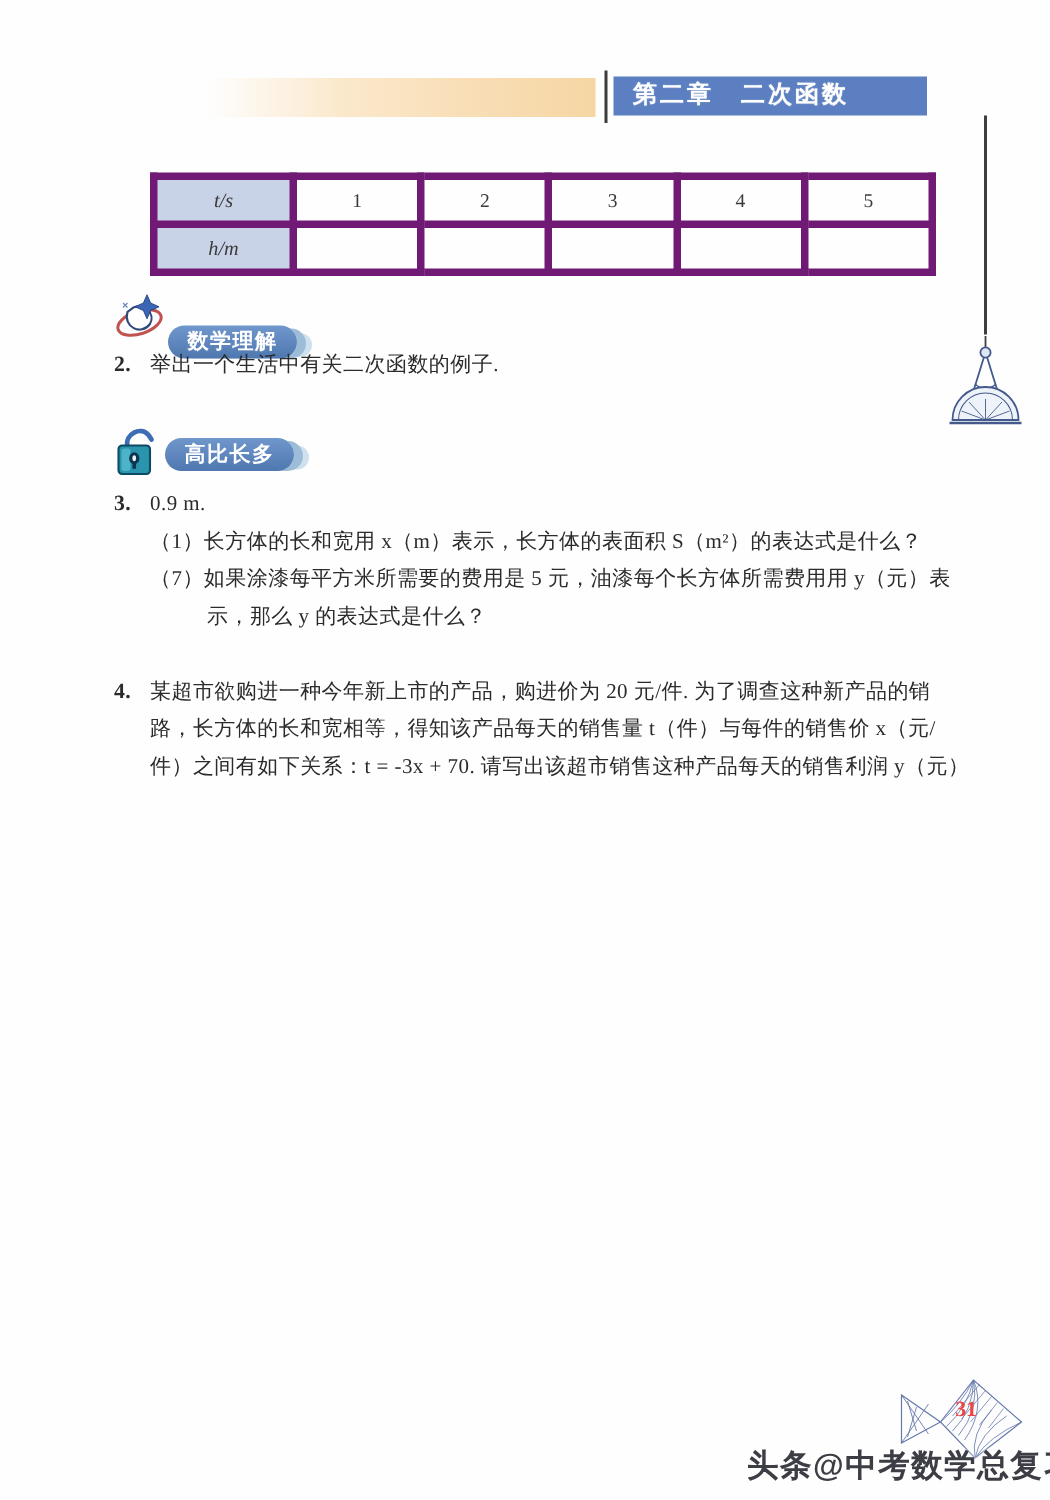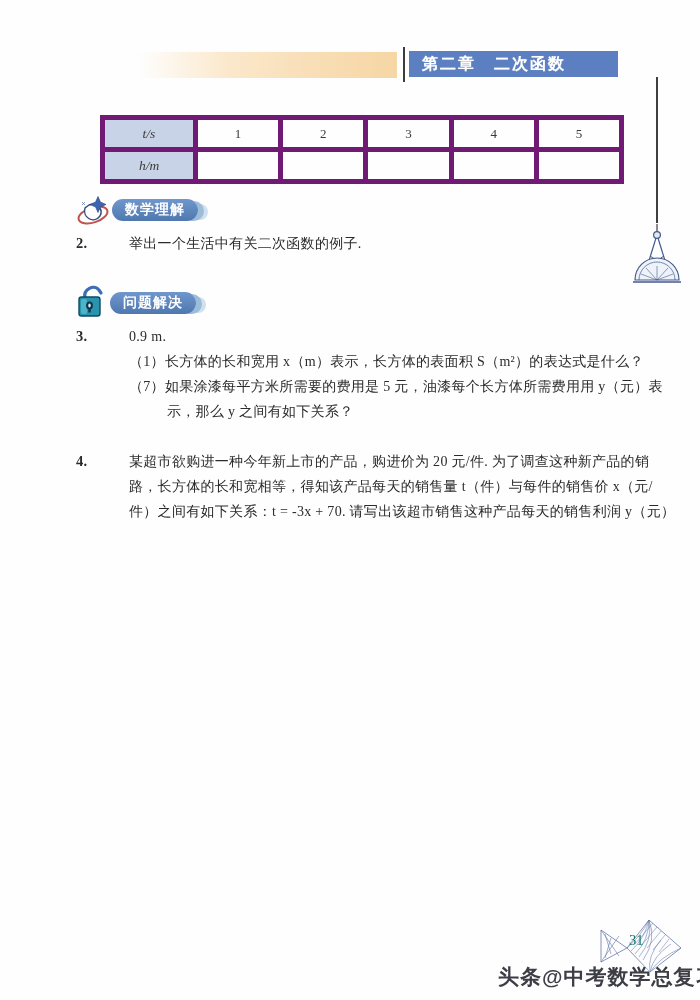--- a/index.html
+++ b/index.html
@@ -45,38 +45,38 @@
   .badge-row .icon{position:absolute;left:0;top:0;}
   .badge-pill{
     position:absolute;display:inline-block;white-space:nowrap;
     background:linear-gradient(180deg,#7097cc,#4f78b0);
     color:#fff;font-weight:bold;font-size:14px;line-height:17px;
     padding:2px 13px 3px;border-radius:11px;letter-spacing:1px;
     font-family:"Liberation Sans","DejaVu Sans",sans-serif;
     box-shadow:7px 1px 0 -1px #9dbcd8,13px 2px 0 -3px #cfe0ee;
   }
   #badge-math{left:76px;top:194px;}
-  #badge-math .badge-pill{left:36px;top:5px;}
+  #badge-math .badge-pill{left:36px;top:23px;}
   #badge-problem{left:76px;top:283px;}
   #badge-problem .badge-pill{left:34px;top:9px;}
   
   .q{position:absolute;left:76px;width:566px;font-size:14px;line-height:25px;
      letter-spacing:.3px;color:#2b2b2b;}
   .qnum{position:absolute;left:0;top:0;font-weight:bold;font-size:14.5px;}
   .qbody{margin-left:24px;}
-  .qline{white-space:nowrap;margin-left:29px;}
+  .qline{white-space:nowrap;}
   .cont-indent{padding-left:38px;}
   #q2{top:231px;}
   #q3{top:324px;}
   #q4{top:449px;}
   
   .fish-wrap{position:absolute;left:597px;top:910px;width:92px;height:68px;}
   .page-number{
-    position:absolute;left:629px;top:932px;width:30px;text-align:left;
-    font-size:14.5px;color:#0f766e;
+    position:absolute;left:629px;top:932px;width:30px;text-align:center;
+    font-size:14.5px;color:#ef4444;font-weight:bold;
   }
   .watermark{
     position:absolute;left:498px;top:963px;white-space:nowrap;
     font-family:"Liberation Sans","DejaVu Sans",sans-serif;
     font-weight:bold;font-size:21px;letter-spacing:1px;color:#3d3d46;
     text-shadow:0 0 3px rgba(255,255,255,.9),0 0 5px rgba(255,255,255,.8);
   }
   svg{display:block;}
 </style>
 </head>
@@ -149,30 +149,30 @@
     <span class="icon">
       <svg width="32" height="40" viewBox="0 0 32 40">
         <path d="M9 15 C7 6,18 1,23 7 L25 10" fill="none" stroke="#3f6db5" stroke-width="3.2" stroke-linecap="round"></path>
         <rect x="3" y="14" width="21" height="19" rx="2.5" fill="#2a93ad" stroke="#0d4a63" stroke-width="1.4"></rect>
         <rect x="5" y="16" width="6" height="15" rx="2" fill="#5cc0d2" opacity=".7"></rect>
         <ellipse cx="13.5" cy="22.5" rx="3.4" ry="4" fill="#0d3550"></ellipse>
         <rect x="12.3" y="24" width="2.4" height="5.5" fill="#0d3550"></rect>
         <ellipse cx="13.5" cy="22.5" rx="1.2" ry="2" fill="#e8f4f8"></ellipse>
       </svg>
     </span>
-    <span class="badge-pill">问题解决</span>
+    <span class="badge-pill">高比长多</span>
   </div>
 
   <div class="q" id="q3">
     <span class="qnum">3.</span>
     <div class="qbody">
       <div class="qline">0.9 m.</div>
       <div class="qline">（1）长方体的长和宽用 x（m）表示，长方体的表面积 S（m²）的表达式是什么？</div>
       <div class="qline">（7）如果涂漆每平方米所需要的费用是 5 元，油漆每个长方体所需费用用 y（元）表</div>
-      <div class="qline cont-indent">示，那么 y 之间有如下关系？</div>
+      <div class="qline cont-indent">示，那么 y 的表达式是什么？</div>
     </div>
   </div>
 
   <div class="q" id="q4">
     <span class="qnum">4.</span>
     <div class="qbody">
       <div class="qline">某超市欲购进一种今年新上市的产品，购进价为 20 元/件. 为了调查这种新产品的销</div>
       <div class="qline">路，长方体的长和宽相等，得知该产品每天的销售量 t（件）与每件的销售价 x（元/</div>
       <div class="qline">件）之间有如下关系：t = -3x + 70. 请写出该超市销售这种产品每天的销售利润 y（元）</div>
     </div>

